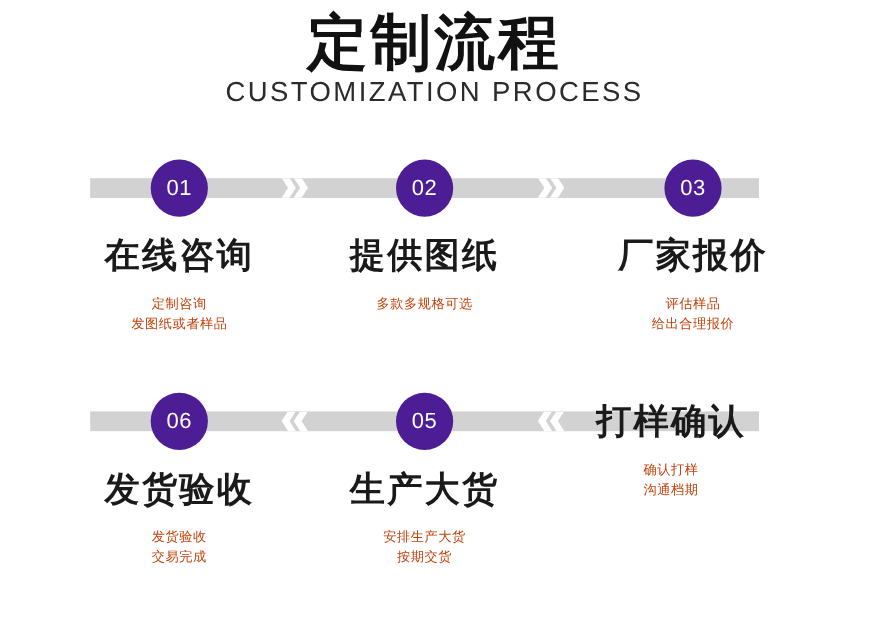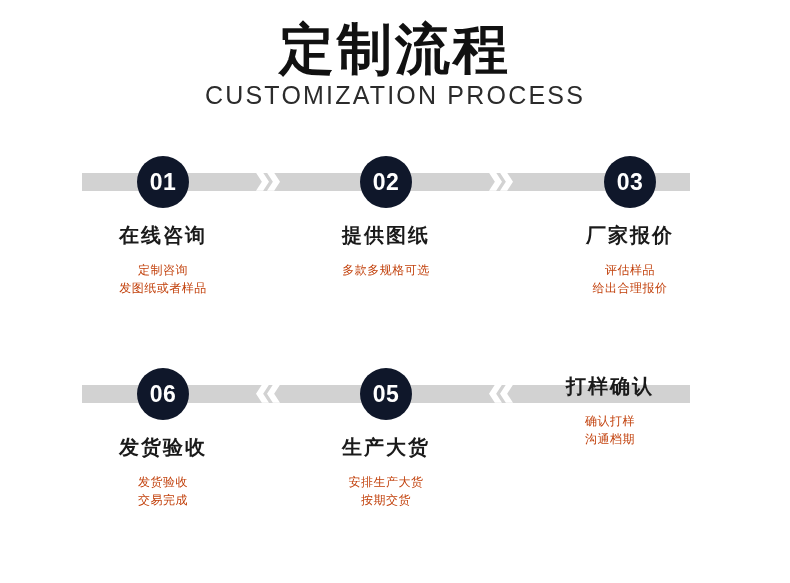--- a/index.html
+++ b/index.html
@@ -12,21 +12,21 @@
     background: #ffffff;
     font-family: "Liberation Sans", "DejaVu Sans", sans-serif;
     color: #1a1a1a;
     overflow: hidden;
     position: relative;
   }
 
   
   .header {
     text-align: center;
-    padding-top: 21px;
+    padding-top: 10px;
   }
   .main-title {
     font-size: 55px;
     font-weight: 700;
     line-height: 1.05;
     letter-spacing: 3px;
     color: #111111;
   }
   .sub-title {
     margin-top: 2px;
@@ -94,30 +94,30 @@
     top: 0;
     width: 230px;
     text-align: center;
   }
   .badge {
     position: relative;
     width: 52px;
     height: 52px;
     margin: 9px auto 0;
     border-radius: 50%;
-    background: #0f172a;
+    background: #4c1d95;
     color: #ffffff;
-    font-size: 23px;
-    font-weight: 700;
+    font-size: 20px;
+    font-weight: 400;
     line-height: 52px;
     letter-spacing: 0.5px;
   }
   .step-title {
     margin-top: 14px;
-    font-size: 20px;
+    font-size: 32px;
     font-weight: 700;
     letter-spacing: 2px;
     color: #1a1a1a;
   }
   .step-desc {
     margin-top: 12px;
     font-size: 12px;
     font-weight: 400;
     line-height: 1.55;
     letter-spacing: 0.5px;

